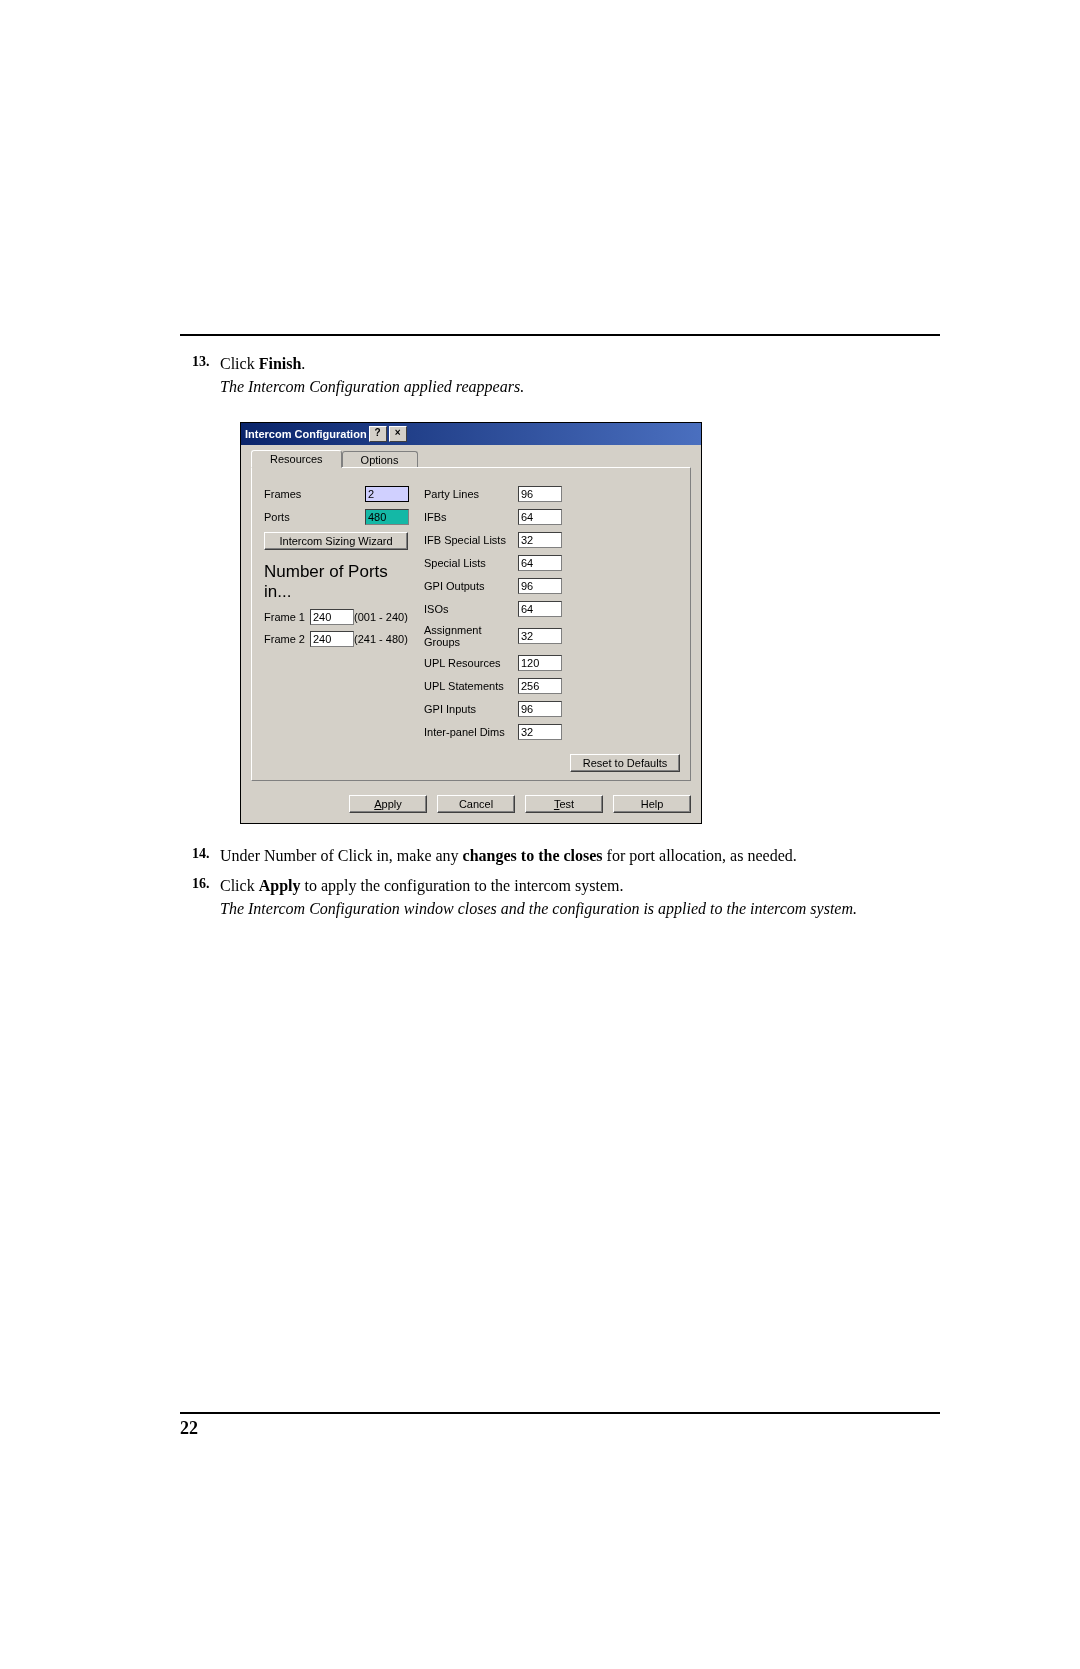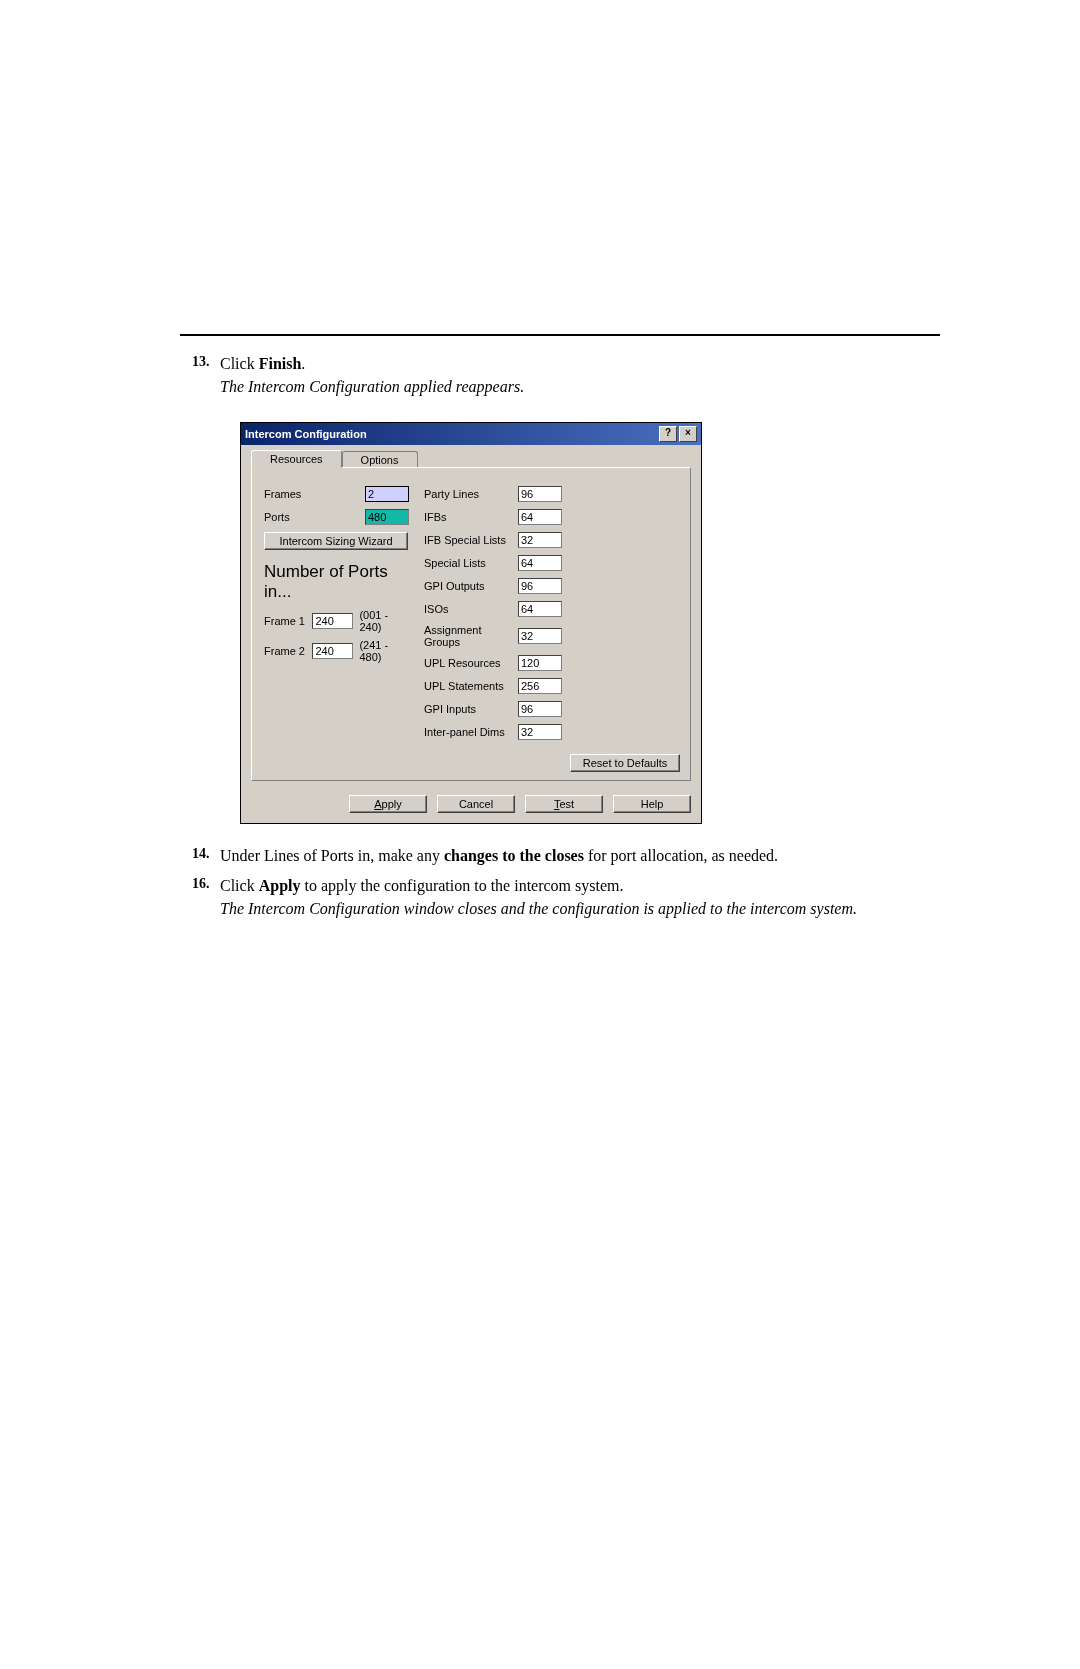--- a/index.html
+++ b/index.html
@@ -7,41 +7,41 @@
   .content{position:absolute;left:180px;top:334px;width:760px}
   .topline{border-top:2px solid #000;margin-bottom:16px}
   ol.steps{list-style:none;margin:12px;padding:0}
   ol.steps > li{display:flex;margin-bottom:6px;font-size:16px;line-height:1.45}
   ol.steps > li .num{font-weight:bold;min-width:28px;font-size:14px}
   .italic{font-style:italic}
   .bold{font-weight:bold}
   .screenshot-wrap{margin:24px 0 20px 60px}
   
   .dlg{width:460px;background:#d4d0c8;border:1px solid #000;font-family:Tahoma,Arial,sans-serif;font-size:11px;color:#000}
-  .dlg-title{background:linear-gradient(to right,#0a246a,#4a6fbf);color:#fff;font-weight:bold;font-size:11px;padding:3px 4px;display:flex;align-items:center;justify-content:space-between}
+  .dlg-title{background:linear-gradient(to right,#0a246a,#4a6fbf);color:#fff;font-weight:bold;font-size:11px;padding:3px 4px;display:flex;align-items:center;}
   .dlg-title-btns{display:flex;gap:0}
   .tbtn{width:16px;height:14px;background:#d4d0c8;border:1px solid #fff;border-right-color:#404040;border-bottom-color:#404040;font-size:10px;line-height:12px;text-align:center;color:#000;margin-left:2px}
   .dlg-body{padding:6px 10px 10px 10px;position:relative;height:330px}
   .tabs{display:flex;position:absolute;top:4px;left:10px}
   .tab{border:1px solid #808080;border-bottom:none;background:#d4d0c8;padding:2px 18px;font-size:11px;border-top-left-radius:3px;border-top-right-radius:3px;position:relative}
   .tab.active{background:#d4d0c8;border:1px solid #fff;border-right-color:#808080;border-bottom:1px solid #d4d0c8;z-index:2;top:1px}
   .tab:not(.active){top:2px}
   .tab-panel{position:absolute;top:22px;left:10px;right:10px;bottom:10px;border:1px solid #fff;border-right-color:#808080;border-bottom-color:#808080;background:#d4d0c8;padding:12px 10px}
   .col1{position:absolute;left:12px;top:18px;width:145px}
   .col2{position:absolute;left:172px;top:18px;width:138px}
   .col3{position:absolute;left:316px;top:12px;width:112px}
   .row{display:flex;align-items:center;margin-bottom:7px}
   .lbl{font-size:11px;flex:1}
   .inp{width:38px;height:14px;border:1px solid #808080;border-top-color:#404040;border-left-color:#404040;background:#fff;font-size:11px;padding:0 2px;line-height:14px}
   .inp.sel{background:#d0d0ff;border:1px solid #000}
   .inp.ro{background:#14b8a6;border:1px solid #808080;border-top-color:#404040;border-left-color:#404040}
   .winbtn{background:#d4d0c8;border:1px solid #fff;border-right-color:#404040;border-bottom-color:#404040;font-size:11px;padding:2px 6px;text-align:center;cursor:default;box-shadow:inset -1px -1px 0 #808080}
   .sizing-btn{width:130px;margin:6px 0 10px 0}
   .subhdr{font-size:17px;margin:12px 0 7px 0}
-  .frame-row{display:flex;align-items:center;margin-bottom:6px;gap:6px}
+  .frame-row{display:flex;align-items:center;margin-bottom:6px;}
   .frame-lbl{width:46px;font-size:11px}
   .frame-range{font-size:11px}
   .fieldset{border:1px solid #808080;border-left-color:#fff;border-top:1px solid #808080;position:relative;padding:8px 6px 6px 6px;margin:0;box-shadow:inset 1px 1px 0 #fff}
   .legend{position:absolute;top:-8px;left:6px;background:#d4d0c8;font-size:11px;padding:0 3px}
   .cb-row{display:flex;align-items:center;margin:4px 0;font-size:11px;gap:5px}
   .cb{width:12px;height:12px;border:1px solid #808080;border-top-color:#404040;border-left-color:#404040;background:#fff;font-size:10px;line-height:10px;text-align:center}
   .cb.gray{background:#d4d0c8}
   .reset-btn{position:absolute;right:10px;bottom:8px;width:96px}
   .bottom-btns{display:flex;justify-content:flex-end;gap:10px;padding:4px 10px 10px 0}
   .bottom-btns .winbtn{width:64px}
@@ -163,27 +163,31 @@
           <div class="winbtn"><span class="underline-letter">T</span><span>est</span></div>
           <div class="winbtn">Help</div>
         </div>
       </div>
     </div>
 
     <ol class="steps">
       <li>
         <span class="num">14.</span>
         <div style="flex:1">
-          <span>Under Lines of Ports in, make any </span><span class="bold">changes to the closes</span><span> for port allocation, as needed.</span>
+          <span>Under Number of Click in, make any </span><span class="bold">changes to the closes</span><span> for port allocation, as needed.</span>
         </div>
       </li>
       <li>
         <span class="num">16.</span>
         <div style="flex:1">
           <span>Click </span><span class="bold">Apply</span><span> to apply the configuration to the intercom system.</span>
           <div class="italic">The Intercom Configuration window closes and the configuration is applied to the intercom system.</div>
         </div>
       </li>
     </ol>
 
   </div>
 
+  <div class="footer-area">
+    <div class="footer-line"></div>
+    <div class="page-num">22</div>
+  </div>
 </div>
 
 </body></html>

